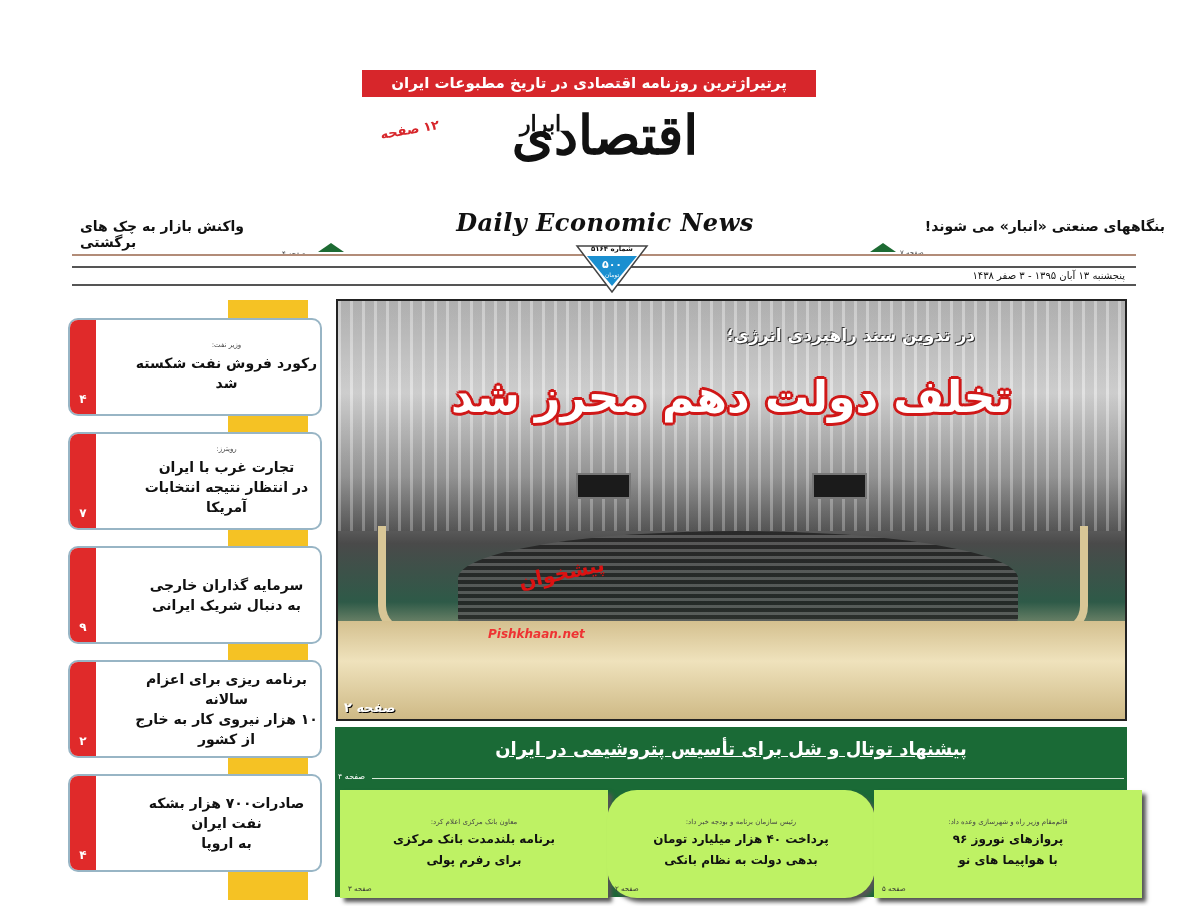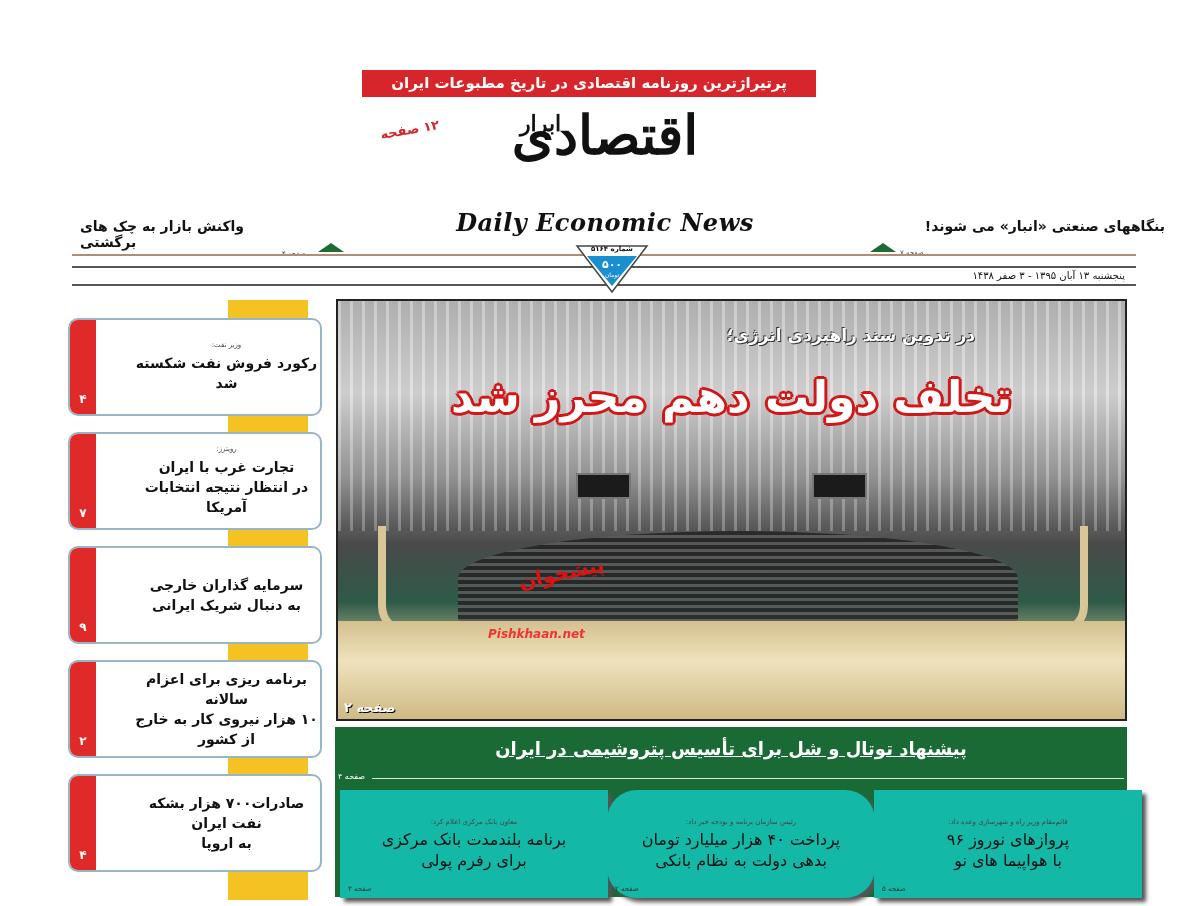--- a/index.html
+++ b/index.html
@@ -73,24 +73,24 @@
   .photo .page-note { position: absolute; left: 6px; bottom: 4px; color: #fff; font-size: 13px; font-weight: bold; text-shadow: 1px 1px 0 #000; }
   .watermark { position: absolute; left: 180px; top: 260px; color: #d11; font-size: 20px; font-weight: bold; transform: rotate(-12deg); }
   .watermark-url { position: absolute; left: 150px; top: 326px; color: #e33; font-size: 12px; font-weight: bold; font-style: italic; }
 
   
   .green-band { left: 335px; top: 727px; width: 792px; height: 170px; background: #1a6a36; }
   .green-title { left: 335px; top: 738px; width: 792px; text-align: center; color: #fff; font-size: 18px; font-weight: bold; text-decoration: underline; }
   .green-rule { left: 372px; top: 778px; width: 752px; height: 1px; background: #d9e9d9; }
   .green-page { left: 338px; top: 772px; color: #fff; font-size: 8px; }
 
-  .sub-box { position: absolute; top: 790px; width: 268px; height: 108px; background: #14b8a6; box-shadow: 4px 4px 4px #555;
+  .sub-box { position: absolute; top: 790px; width: 268px; height: 108px; background: #bef264; box-shadow: 4px 4px 4px #555;
     display: flex; flex-direction: column; align-items: center; justify-content: center; text-align: center; }
   .sub-box .kicker { font-size: 7px; color: #444; margin-bottom: 3px; }
-  .sub-box .title { font-size: 16px; font-weight: normal; line-height: 21px; }
+  .sub-box .title { font-size: 12px; font-weight: bold; line-height: 21px; }
   .sub-box .pg { position: absolute; left: 8px; bottom: 5px; font-size: 7px; color: #333; }
 </style>
 </head>
 <body>
 
 <div class="abs tagline rtl">پرتیراژترین روزنامه اقتصادی در تاریخ مطبوعات ایران</div>
 <div class="abs pages-count rtl">۱۲ صفحه</div>
 <div class="abs masthead-fa rtl">اقتصادی</div>
 <div class="abs masthead-small rtl">ابرار</div>
 <div class="abs masthead-en">Daily Economic News</div>

